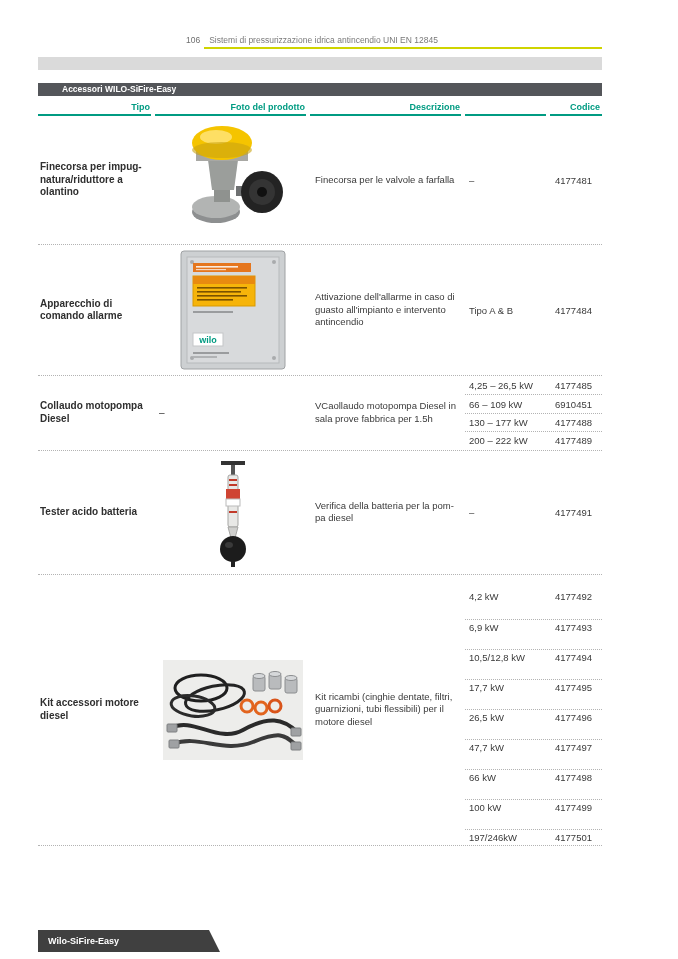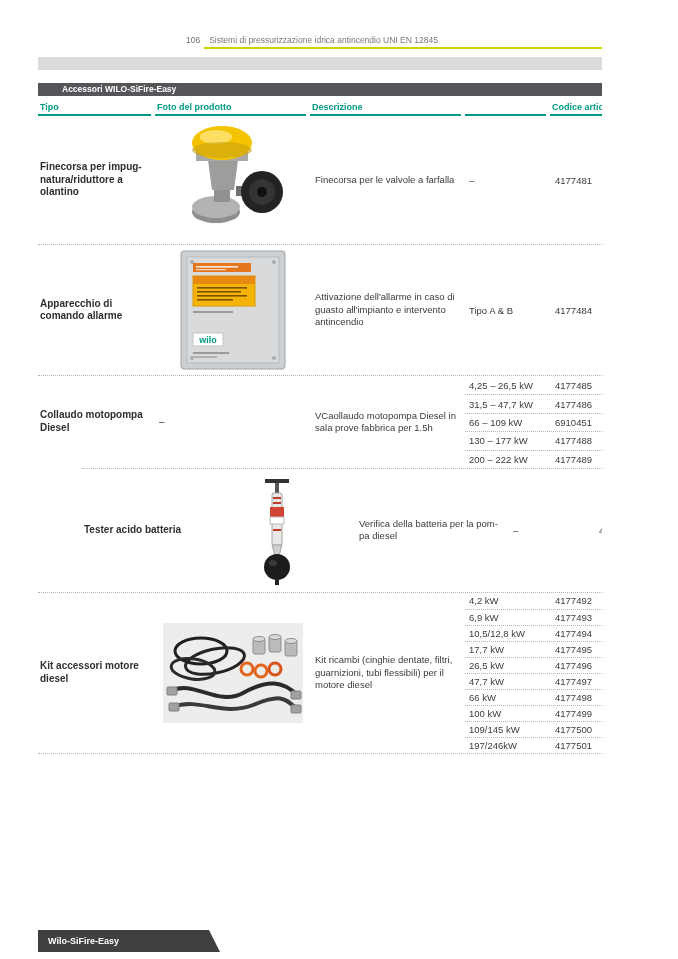--- a/index.html
+++ b/index.html
@@ -10,40 +10,40 @@
   
   .doc-header{position:absolute;top:35px;left:186px;font-size:8.5px;color:#7a7a7a;white-space:nowrap;}
   .doc-header .pgnum{margin-right:9px;color:#6e6e6e;}
   .header-rule{position:absolute;top:47px;left:204px;width:426px;height:2px;background:#cfd400;}
   .top-band{position:absolute;top:57px;left:38px;width:602px;height:13px;background:#dadada;}
 
   
   .table{position:absolute;top:83px;left:38px;width:602px;}
   .table-title{background:#54565a;color:#ffffff;font-size:8.5px;font-weight:bold;height:13px;line-height:13px;padding:0 24px;}
   .thead{display:grid;grid-template-columns:117px 155px 155px 85px 90px;}
-  .th{position:relative;font-size:9px;font-weight:bold;color:#009b82;padding:6px 5px 4px 2px;}
+  .th{position:relative;font-size:9px;font-weight:bold;color:#009b82;padding:6px 5px 4px 2px;text-align:right;}
   .th::after{content:"";position:absolute;left:0;right:4px;bottom:0;height:2px;background:#009b82;}
   .th:last-child::after{right:0;}
 
   .tbody{border-bottom:1px dotted #b3b3b3;}
   .trow{display:grid;grid-template-columns:117px 155px 155px 85px 90px;}
   .trow + .trow{border-top:1px dotted #b3b3b3;}
-  .row-1{min-height:128px;} .row-2{min-height:130px;} .row-4{min-height:123px;margin-left:44px;}
+  .row-1{min-height:128px;} .row-2{min-height:130px;} .row-4{min-height:123px;}
 
   .c-tipo{display:flex;align-items:center;font-weight:bold;font-size:10px;line-height:1.25;color:#2f2f2f;padding:6px 8px 6px 2px;}
   .c-foto{display:flex;align-items:center;justify-content:center;padding:4px;}
   .c-foto.dash{justify-content:flex-start;padding-left:4px;font-size:10px;}
   .c-desc{display:flex;align-items:center;font-size:9.5px;line-height:1.3;padding:6px 8px 6px 5px;}
   .c-entries{grid-column:4 / 6;display:flex;flex-direction:column;justify-content:center;}
   .entry{display:grid;grid-template-columns:85px 90px;align-items:center;font-size:9.5px;box-sizing:border-box;}
   .entry + .entry{border-top:1px dotted #b3b3b3;}
   .entry .variant{padding-left:4px;}
   .entry .code{padding-left:5px;}
   .row-3 .entry{height:18.4px;}
-  .row-5 .entry{height:16px;}
+  .row-5 .entry{height:16px;margin-top:14px;}
 
   
   .footer-tab{
     position:absolute;left:38px;top:930px;width:182px;height:22px;background:#404040;
     color:#ffffff;font-size:9px;font-weight:bold;display:flex;align-items:center;padding-left:10px;
     box-sizing:border-box;clip-path:polygon(0 0, 171px 0, 182px 22px, 0 22px);
   }
 
   svg text{font-family:"Liberation Sans", sans-serif;}
 </style>
@@ -136,24 +136,20 @@
       <div class="trow row-3">
         <div class="c-tipo">Collaudo motopompa Diesel</div>
         <div class="c-foto dash">–</div>
         <div class="c-desc">VCaollaudo motopompa Diesel in sala prove fabbrica per 1.5h</div>
         <div class="c-entries">
           <div class="entry">
             <div class="variant">4,25 – 26,5 kW</div>
             <div class="code">4177485</div>
           </div>
           <div class="entry">
-            <div class="variant">31,5 – 47,7 kW</div>
-            <div class="code">4177486</div>
-          </div>
-          <div class="entry">
             <div class="variant">66 – 109 kW</div>
             <div class="code">6910451</div>
           </div>
           <div class="entry">
             <div class="variant">130 – 177 kW</div>
             <div class="code">4177488</div>
           </div>
           <div class="entry">
             <div class="variant">200 – 222 kW</div>
             <div class="code">4177489</div>
@@ -241,24 +237,20 @@
           </div>
           <div class="entry">
             <div class="variant">66 kW</div>
             <div class="code">4177498</div>
           </div>
           <div class="entry">
             <div class="variant">100 kW</div>
             <div class="code">4177499</div>
           </div>
           <div class="entry">
-            <div class="variant">109/145 kW</div>
-            <div class="code">4177500</div>
-          </div>
-          <div class="entry">
             <div class="variant">197/246kW</div>
             <div class="code">4177501</div>
           </div>
         </div>
       </div>
 
     </div>
   </div>
 
   <div class="footer-tab">Wilo-SiFire-Easy</div>

